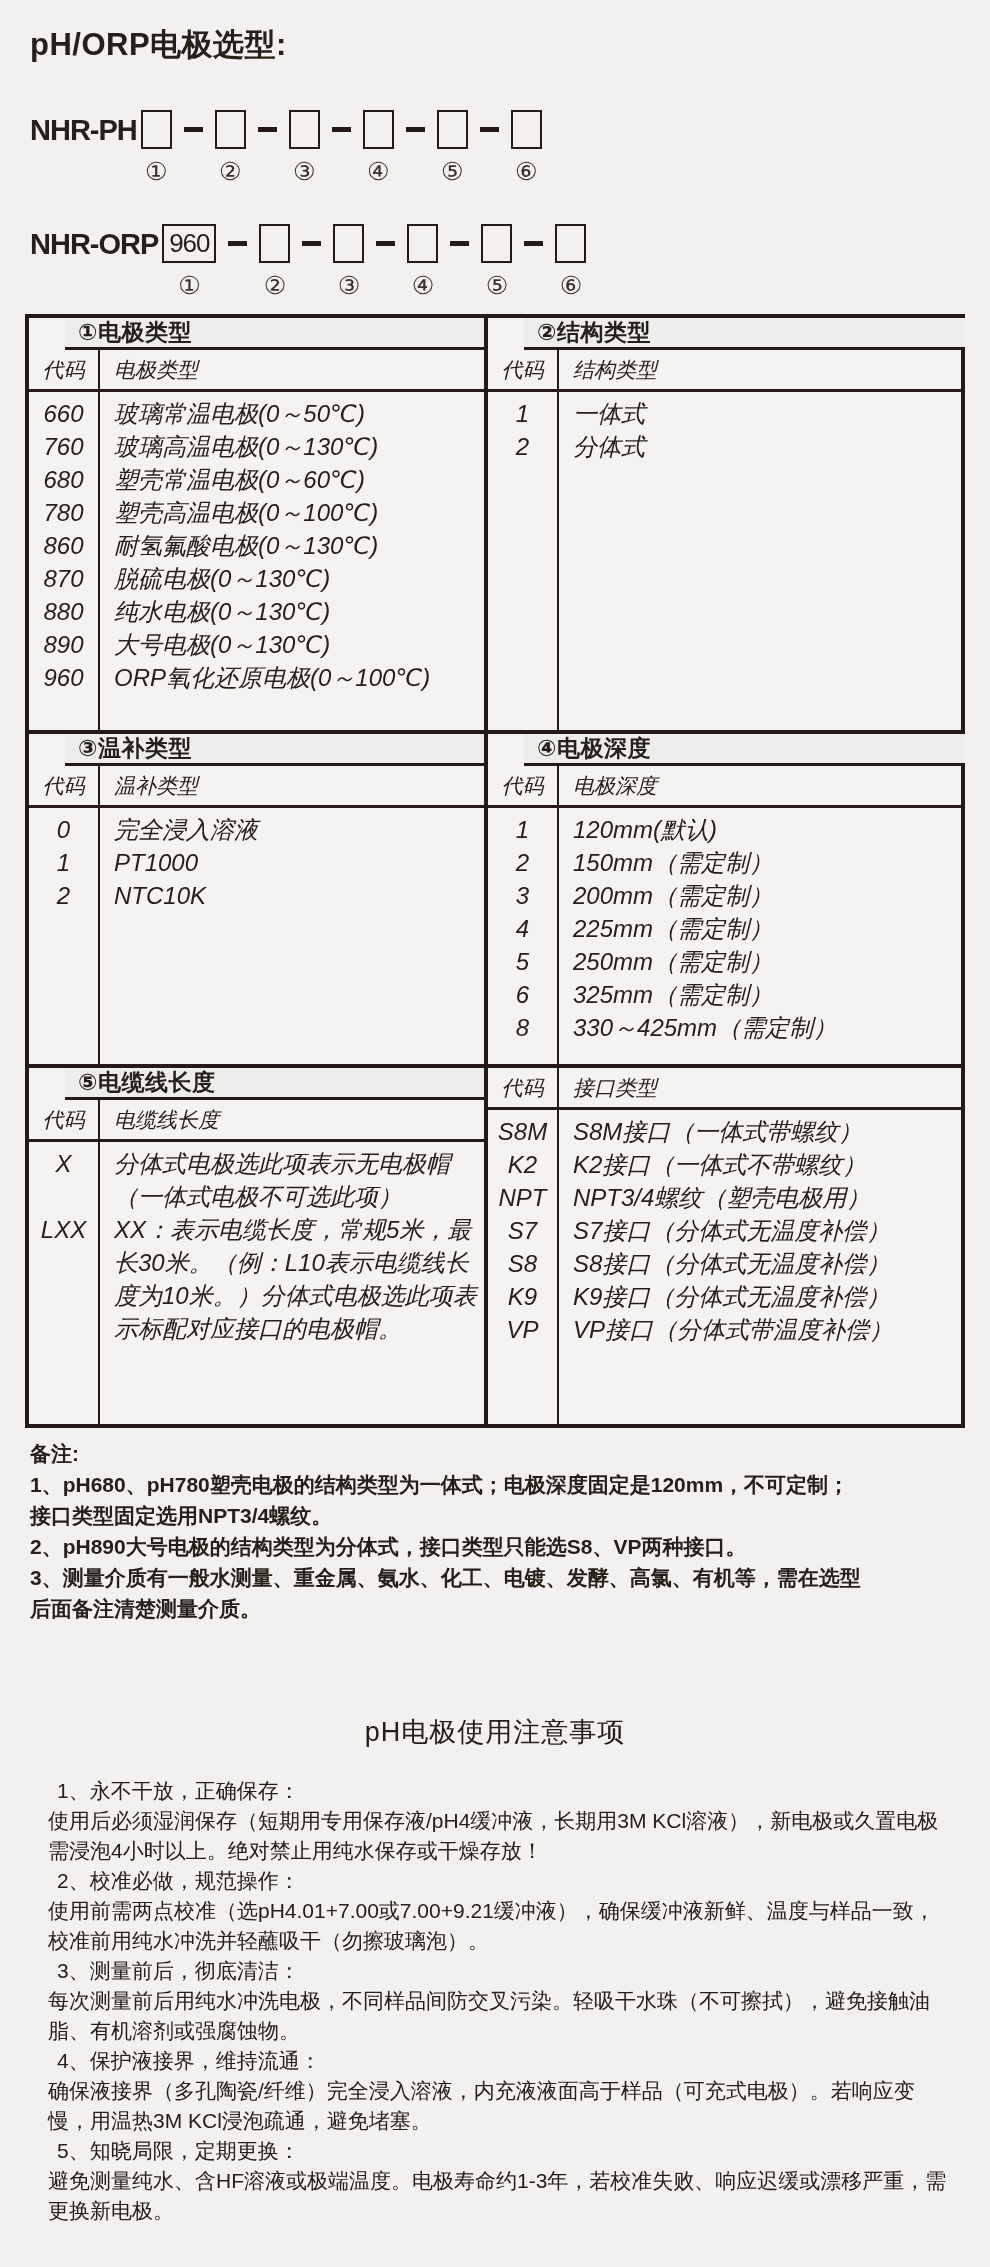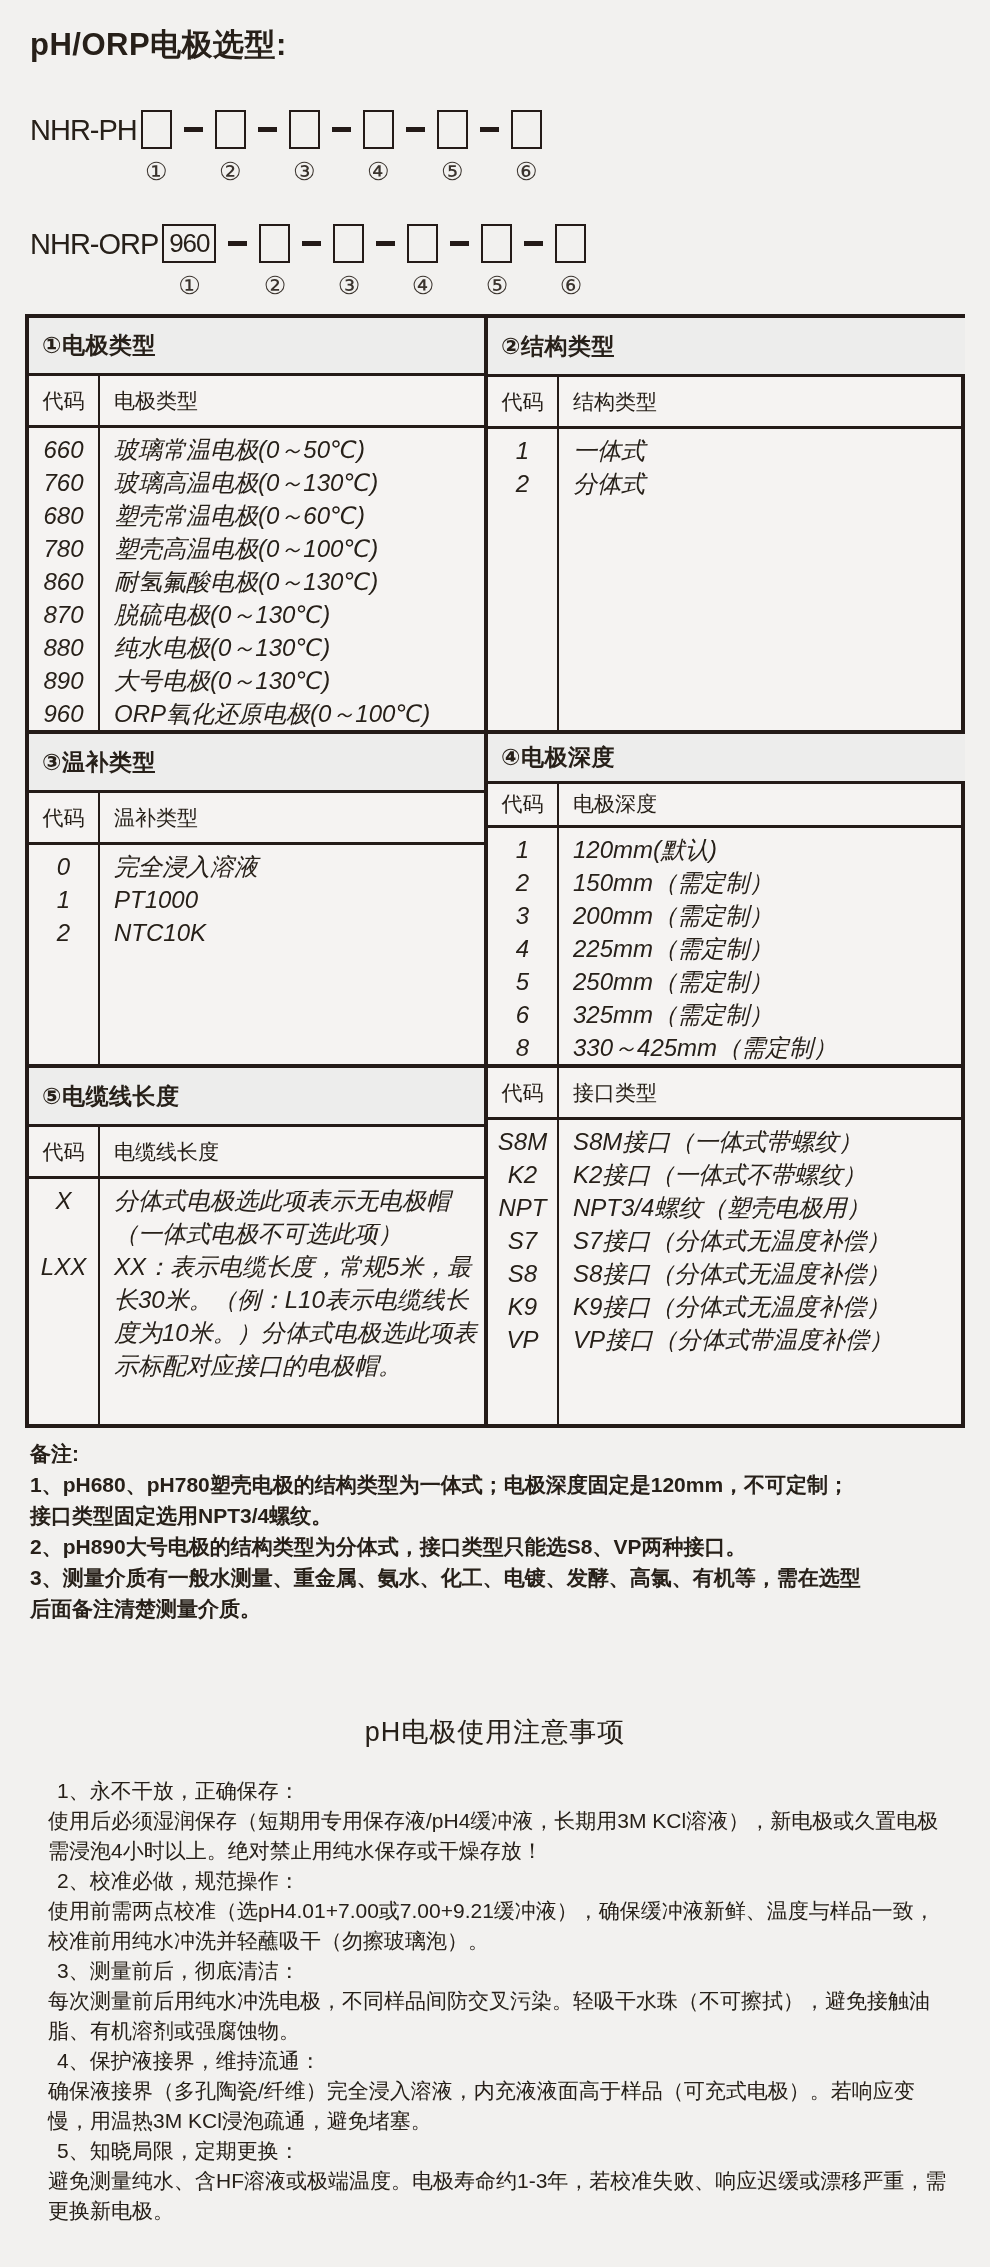--- a/index.html
+++ b/index.html
@@ -19,21 +19,21 @@
   .page-title{
     padding-top:24px;margin-left:30px;
     font-size:31px;font-weight:bold;letter-spacing:0.5px;
   }
   
   .model-row{display:flex;align-items:flex-start;margin-left:30px;}
   .model-row.ph{margin-top:44px;}
   .model-row.orp{margin-top:40px;}
   .model-label{
     min-width:102px;height:40px;display:flex;align-items:center;
-    font-size:29px;letter-spacing:-1px;font-weight:400;white-space:nowrap;
+    font-size:29px;letter-spacing:-1px;font-weight:700;white-space:nowrap;
     margin-right:4px;
   }
   .unit{display:flex;flex-direction:column;align-items:center;}
   .cbox{
     width:31px;height:39px;border:2px solid var(--border);
     display:flex;align-items:center;justify-content:center;
     font-size:26px;letter-spacing:-1px;background:transparent;
   }
   .cbox.wide{width:54px;}
   .pos-num{margin-top:9px;font-size:25px;line-height:26px;color:#3a332d;}
@@ -46,26 +46,26 @@
     border:4px solid var(--border);
     background:var(--cell-bg);
   }
   .sec{display:flex;flex-direction:column;}
   .sec.colL{border-right:4px solid var(--border);}
   .sec.rowB,.sec.rowC{border-top:4px solid var(--border);}
   .sec.rowA{height:412px;}
   .sec.rowB{height:334px;}
   .sec.rowC{height:360px;}
   .sec-header{
-    height:59px;background:var(--head-bg);
+    height:32px;background:var(--head-bg);
     border-bottom:3px solid var(--border);
     display:flex;align-items:center;padding-left:13px;
-    font-size:23px;font-weight:bold;letter-spacing:0.5px;
-  }
-  .sec-sub{display:flex;height:52px;border-bottom:3px solid var(--border);font-size:21px;}
+    font-size:23px;font-weight:bold;letter-spacing:0.5px;margin-left:36px;
+  }
+  .sec-sub{display:flex;height:42px;border-bottom:3px solid var(--border);font-size:21px;font-style:italic;}
   .sec-sub .code-h{
     width:71px;border-right:2px solid var(--border);
     display:flex;align-items:center;justify-content:center;flex-shrink:0;
   }
   .sec-sub .desc-h{flex:1;display:flex;align-items:center;padding-left:14px;}
   .sec-body{display:flex;flex:1;font-size:24px;font-style:italic;}
   .sec-body .codes{
     width:71px;border-right:2px solid var(--border);flex-shrink:0;
     text-align:center;padding-top:5px;
   }

